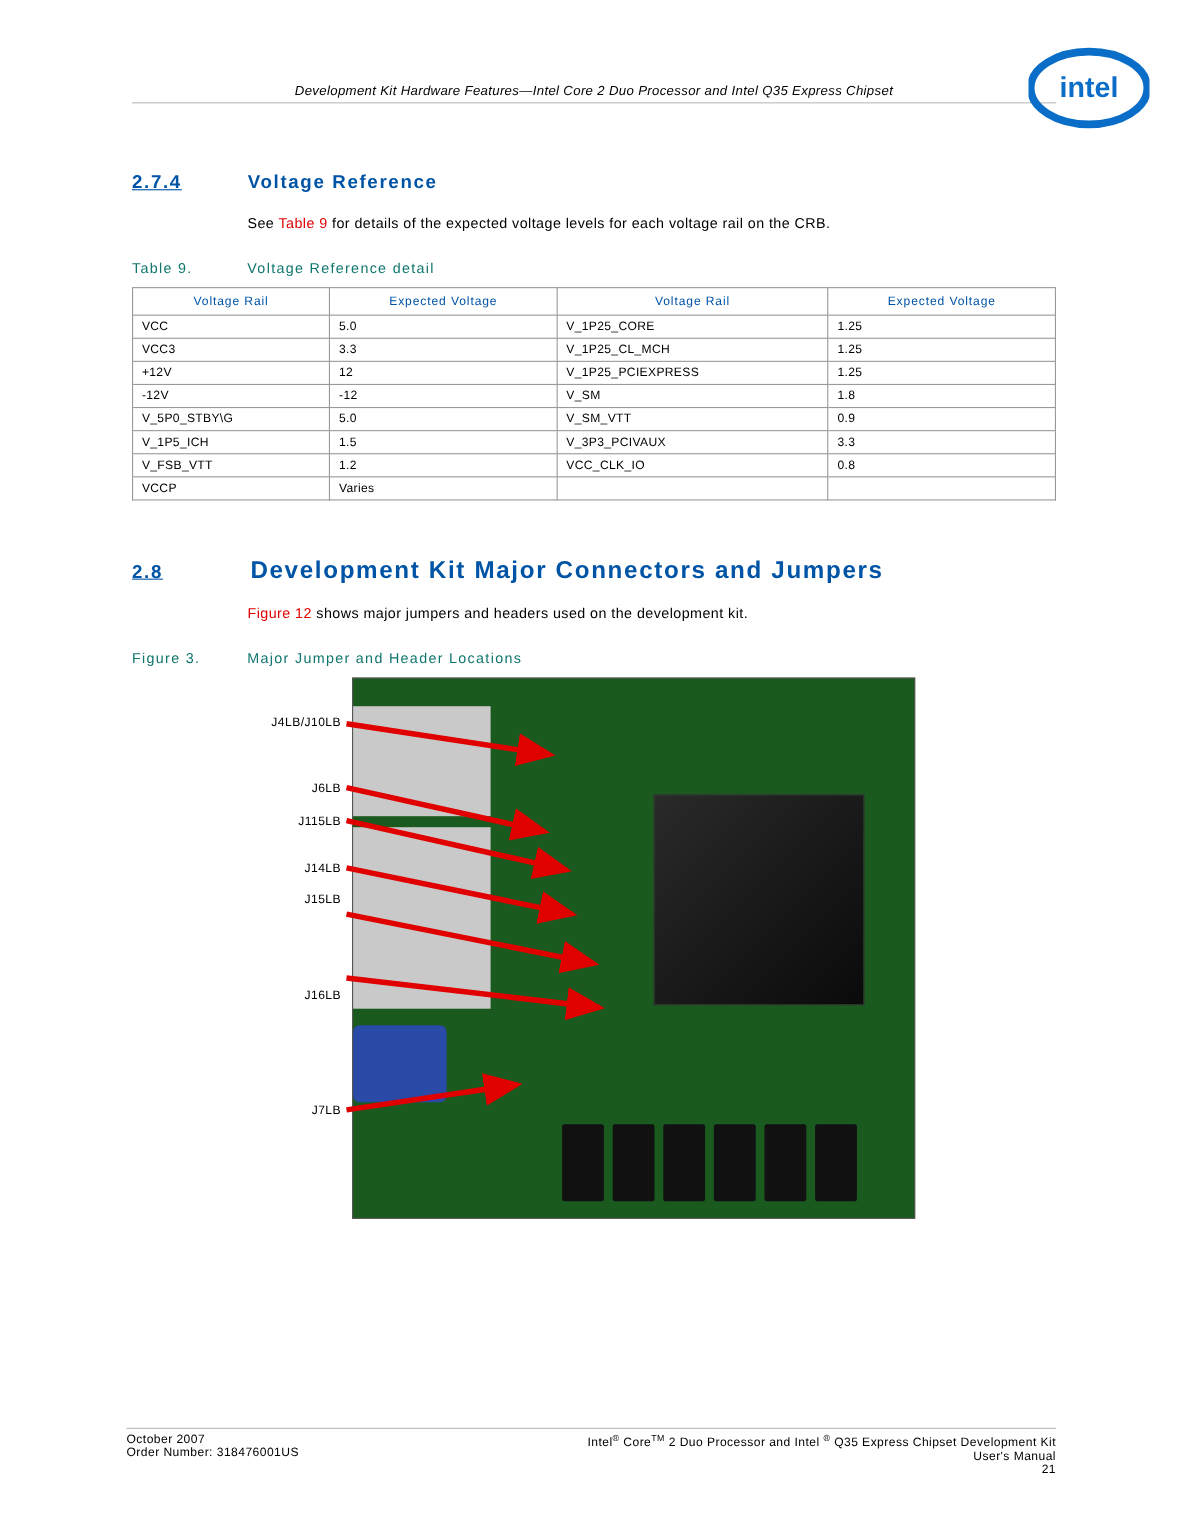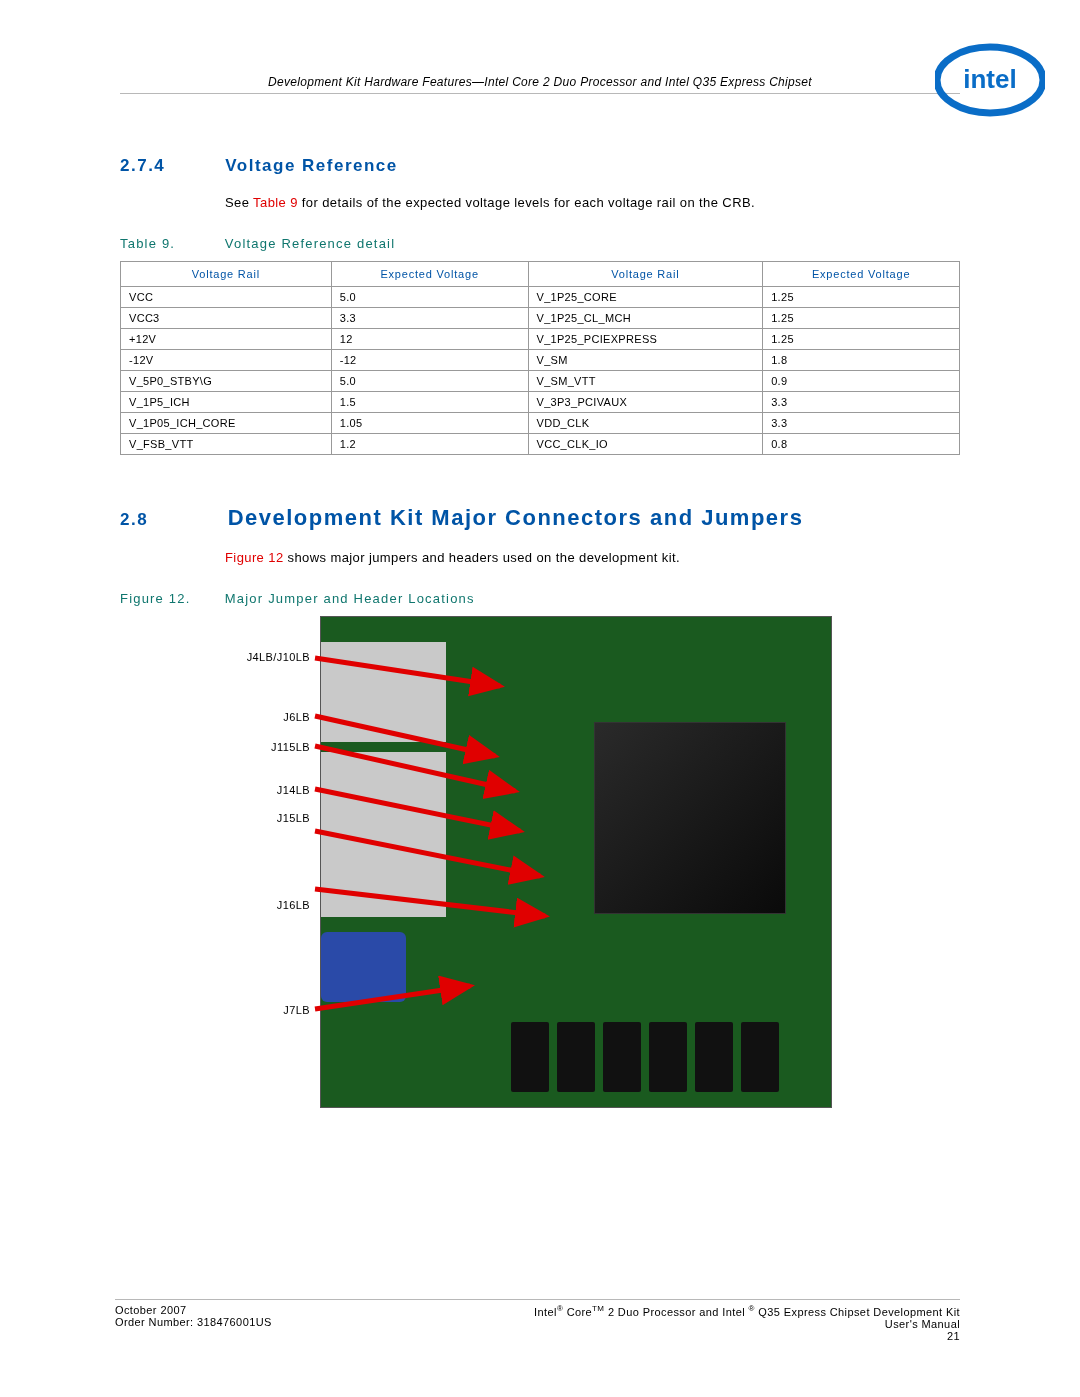--- a/index.html
+++ b/index.html
@@ -33,20 +33,21 @@
     top: 40px;
     width: 110px;
     height: 80px;
   }
   .section-num {
     color: #0054a6;
     font-size: 17px;
     letter-spacing: 1.5px;
     display: inline-block;
     width: 100px;
+    text-decoration: underline;
   }
   .section-title {
     color: #0054a6;
     font-size: 17px;
     letter-spacing: 1.5px;
   }
   .section-h2 { margin: 0 0 18px 0; }
   .section-h1 {
     color: #0054a6;
     font-size: 22px;
@@ -229,45 +230,45 @@
           <td>V_SM_VTT</td>
           <td>0.9</td>
         </tr>
         <tr>
           <td>V_1P5_ICH</td>
           <td>1.5</td>
           <td>V_3P3_PCIVAUX</td>
           <td>3.3</td>
         </tr>
         <tr>
-          <td>V_1P05_ICH_CORE</td>
-          <td>1.05</td>
-          <td>VDD_CLK</td>
-          <td>3.3</td>
-        </tr>
-        <tr>
           <td>V_FSB_VTT</td>
           <td>1.2</td>
           <td>VCC_CLK_IO</td>
           <td>0.8</td>
         </tr>
+        <tr>
+          <td>VCCP</td>
+          <td>Varies</td>
+          <td></td>
+          <td></td>
+        </tr>
       </tbody>
   </table>
 
   <h2 class="section-h1">
     <span class="section-num" style="width:100px">2.8</span>
     <span>Development Kit Major Connectors and Jumpers</span>
   </h2>
 
   <p class="body-text">
     <span class="tlink">Figure 12</span><span> shows major jumpers and headers used on the development kit.</span>
   </p>
 
   <p class="caption">
-    <span class="cap-label">Figure 12.</span>
+    <span class="cap-label">Figure 3.</span>
     <span>Major Jumper and Header Locations</span>
   </p>
 
   <div class="figure-wrap">
     <div class="board">
       <div class="metal1"></div>
       <div class="metal2"></div>
       <div class="vga"></div>
       <div class="chip"></div>
       <div class="sata-row">

